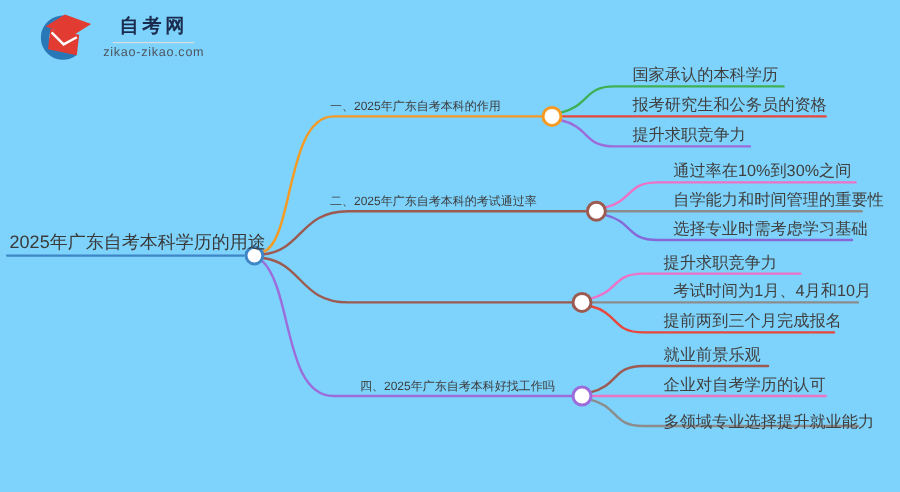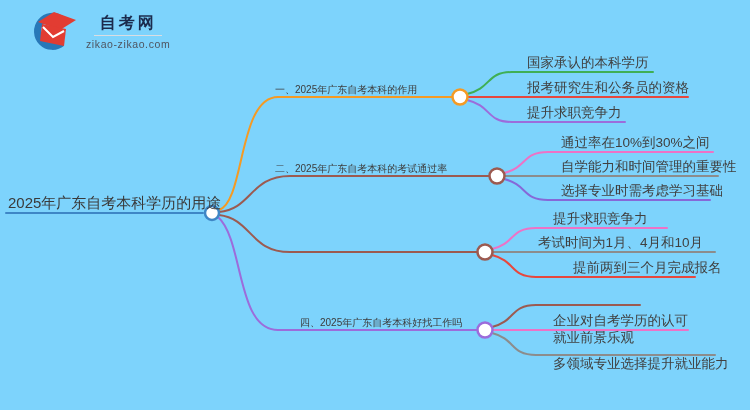--- a/index.html
+++ b/index.html
@@ -84,20 +84,20 @@
 
   <div class="label leaf" style="left:527px;top:79px;">报考研究生和公务员的资格</div>
   <div class="label leaf" style="left:527px;top:54px;">国家承认的本科学历</div>
   <div class="label leaf" style="left:527px;top:104px;">提升求职竞争力</div>
 
   <div class="label leaf" style="left:561px;top:134px;">通过率在10%到30%之间</div>
   <div class="label leaf" style="left:561px;top:158px;">自学能力和时间管理的重要性</div>
   <div class="label leaf" style="left:561px;top:182px;">选择专业时需考虑学习基础</div>
 
   <div class="label leaf" style="left:553px;top:210px;">提升求职竞争力</div>
-  <div class="label leaf" style="left:538px;top:234px;">考试时间为1月、4月和10月</div>
-  <div class="label leaf" style="left:573px;top:259px;">提前两到三个月完成报名</div>
+  <div class="label leaf" style="left:561px;top:234px;">考试时间为1月、4月和10月</div>
+  <div class="label leaf" style="left:553px;top:259px;">提前两到三个月完成报名</div>
 
-  <div class="label leaf" style="left:553px;top:287px;margin-top:42px;">就业前景乐观</div>
+  <div class="label leaf" style="left:553px;top:287px;">就业前景乐观</div>
   <div class="label leaf" style="left:553px;top:312px;">企业对自考学历的认可</div>
-  <div class="label leaf" style="left:553px;top:355px;">多领域专业选择提升就业能力</div>
+  <div class="label leaf" style="left:553px;top:343px;">多领域专业选择提升就业能力</div>
 
 </div>
 
 </body></html>

